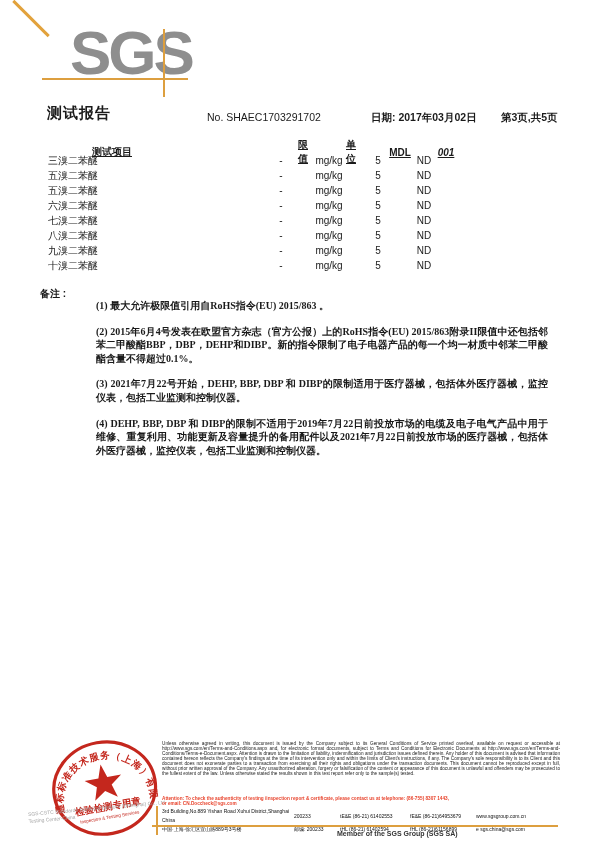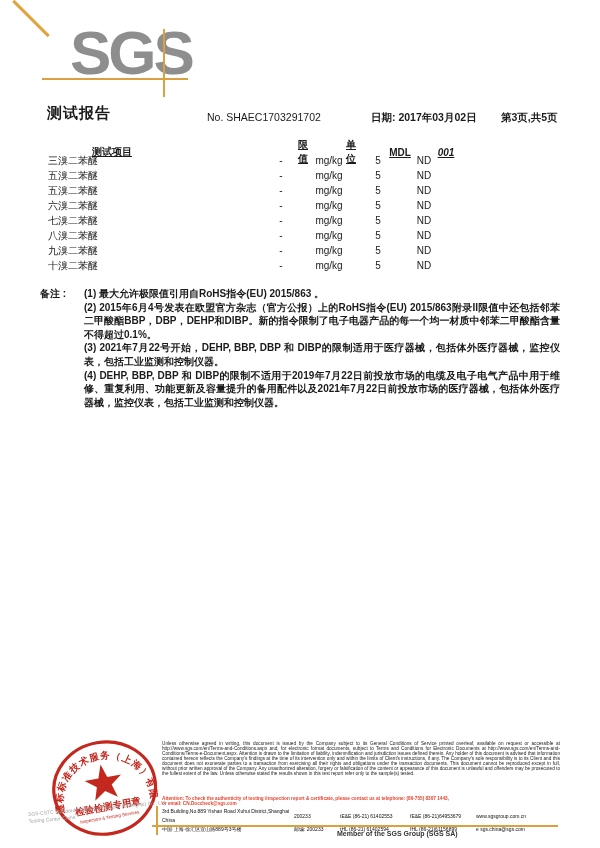--- a/index.html
+++ b/index.html
@@ -30,21 +30,21 @@
   .thead .c0{justify-self:start;}
   .thead .c1,.thead .c2,.thead .c3,.thead .c4{justify-self:center;text-align:right;}
   .thead .c4{font-style:italic;}
   .trow .c0{justify-self:start;}
   .trow .c1,.trow .c2,.trow .c3,.trow .c4{justify-self:center;}
 
   
   .notes{position:absolute;left:40px;top:287px;width:522px;font-size:10px;font-weight:600;}
   .notes-label{position:absolute;left:0;top:0;}
   .notes-body{margin-left:44px;width:476px;line-height:13.6px;text-align:justify;}
-  .note-line{margin:0;}
+  .note-line{margin:12px;font-family:Liberation Serif, serif;}
 
   
   .stamp{position:absolute;left:50px;top:740px;width:110px;height:100px;transform:rotate(-10deg);}
   .company-gray{position:absolute;left:28px;top:804px;width:160px;font-size:5px;color:#a6a6a6;
                 transform:rotate(-5deg);line-height:6.5px;}
 
   
   .disclaimer{position:absolute;left:162px;top:741px;width:398px;font-size:4.7px;
               line-height:5.0px;text-align:justify;color:#222;}
   .attention{position:absolute;left:162px;top:796px;width:398px;font-size:4.7px;line-height:5.2px;

